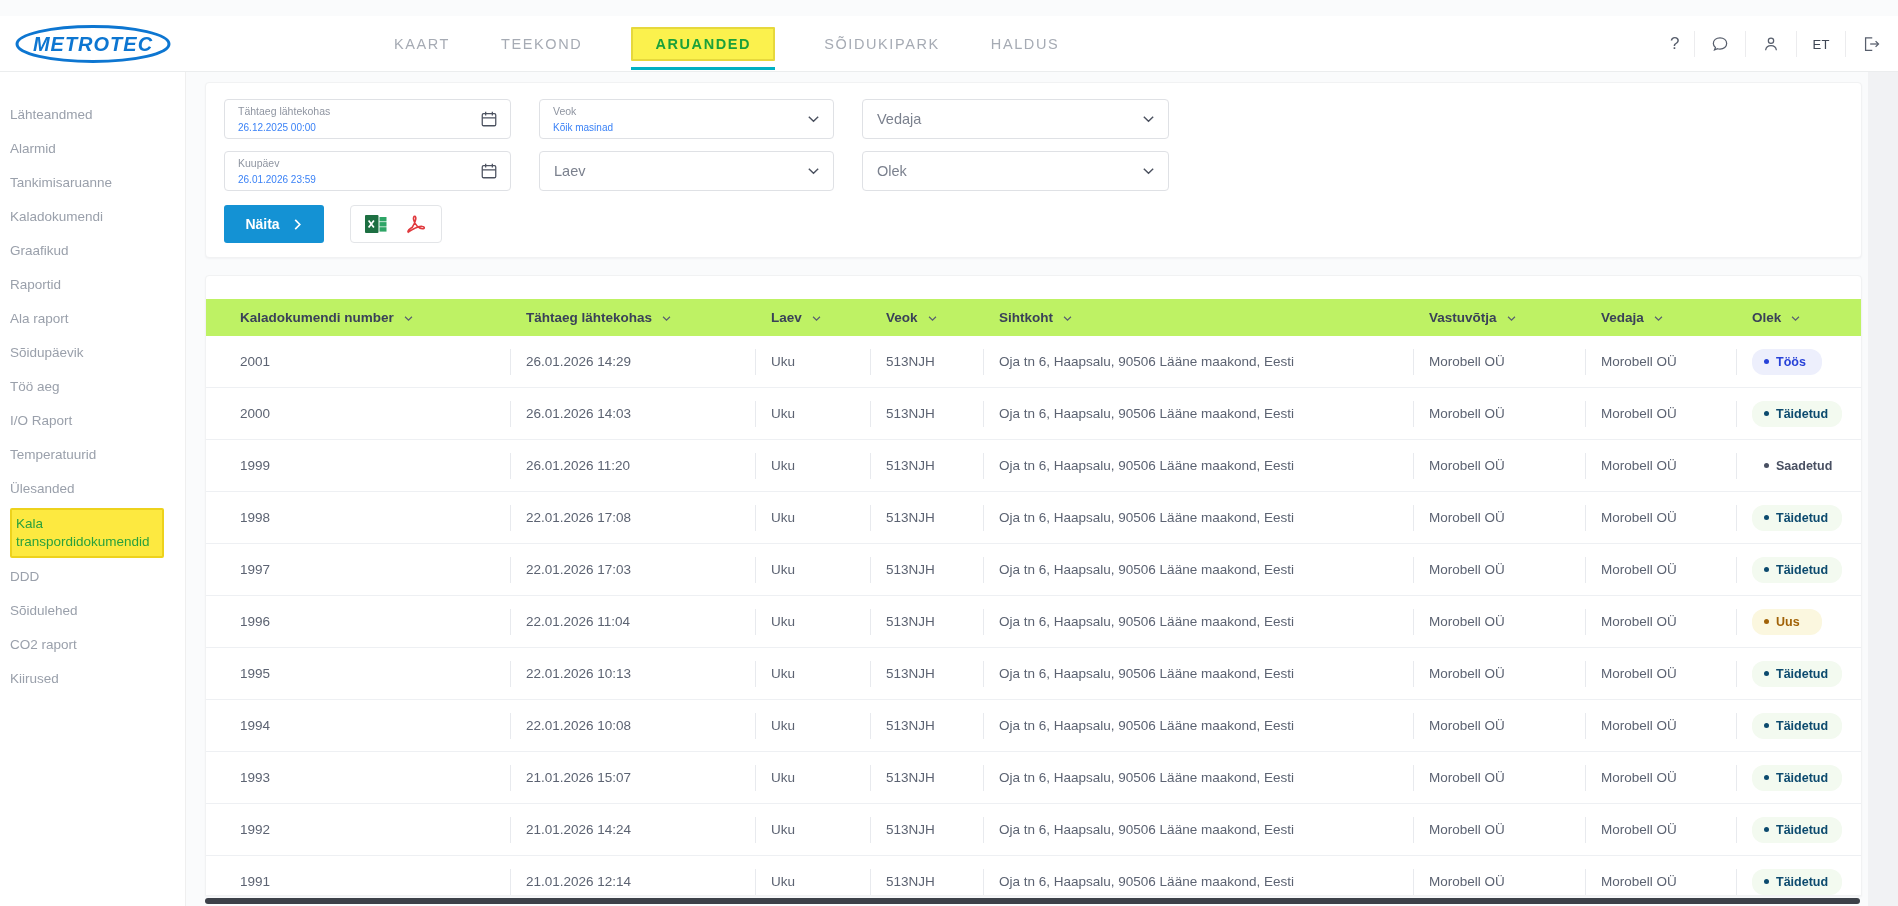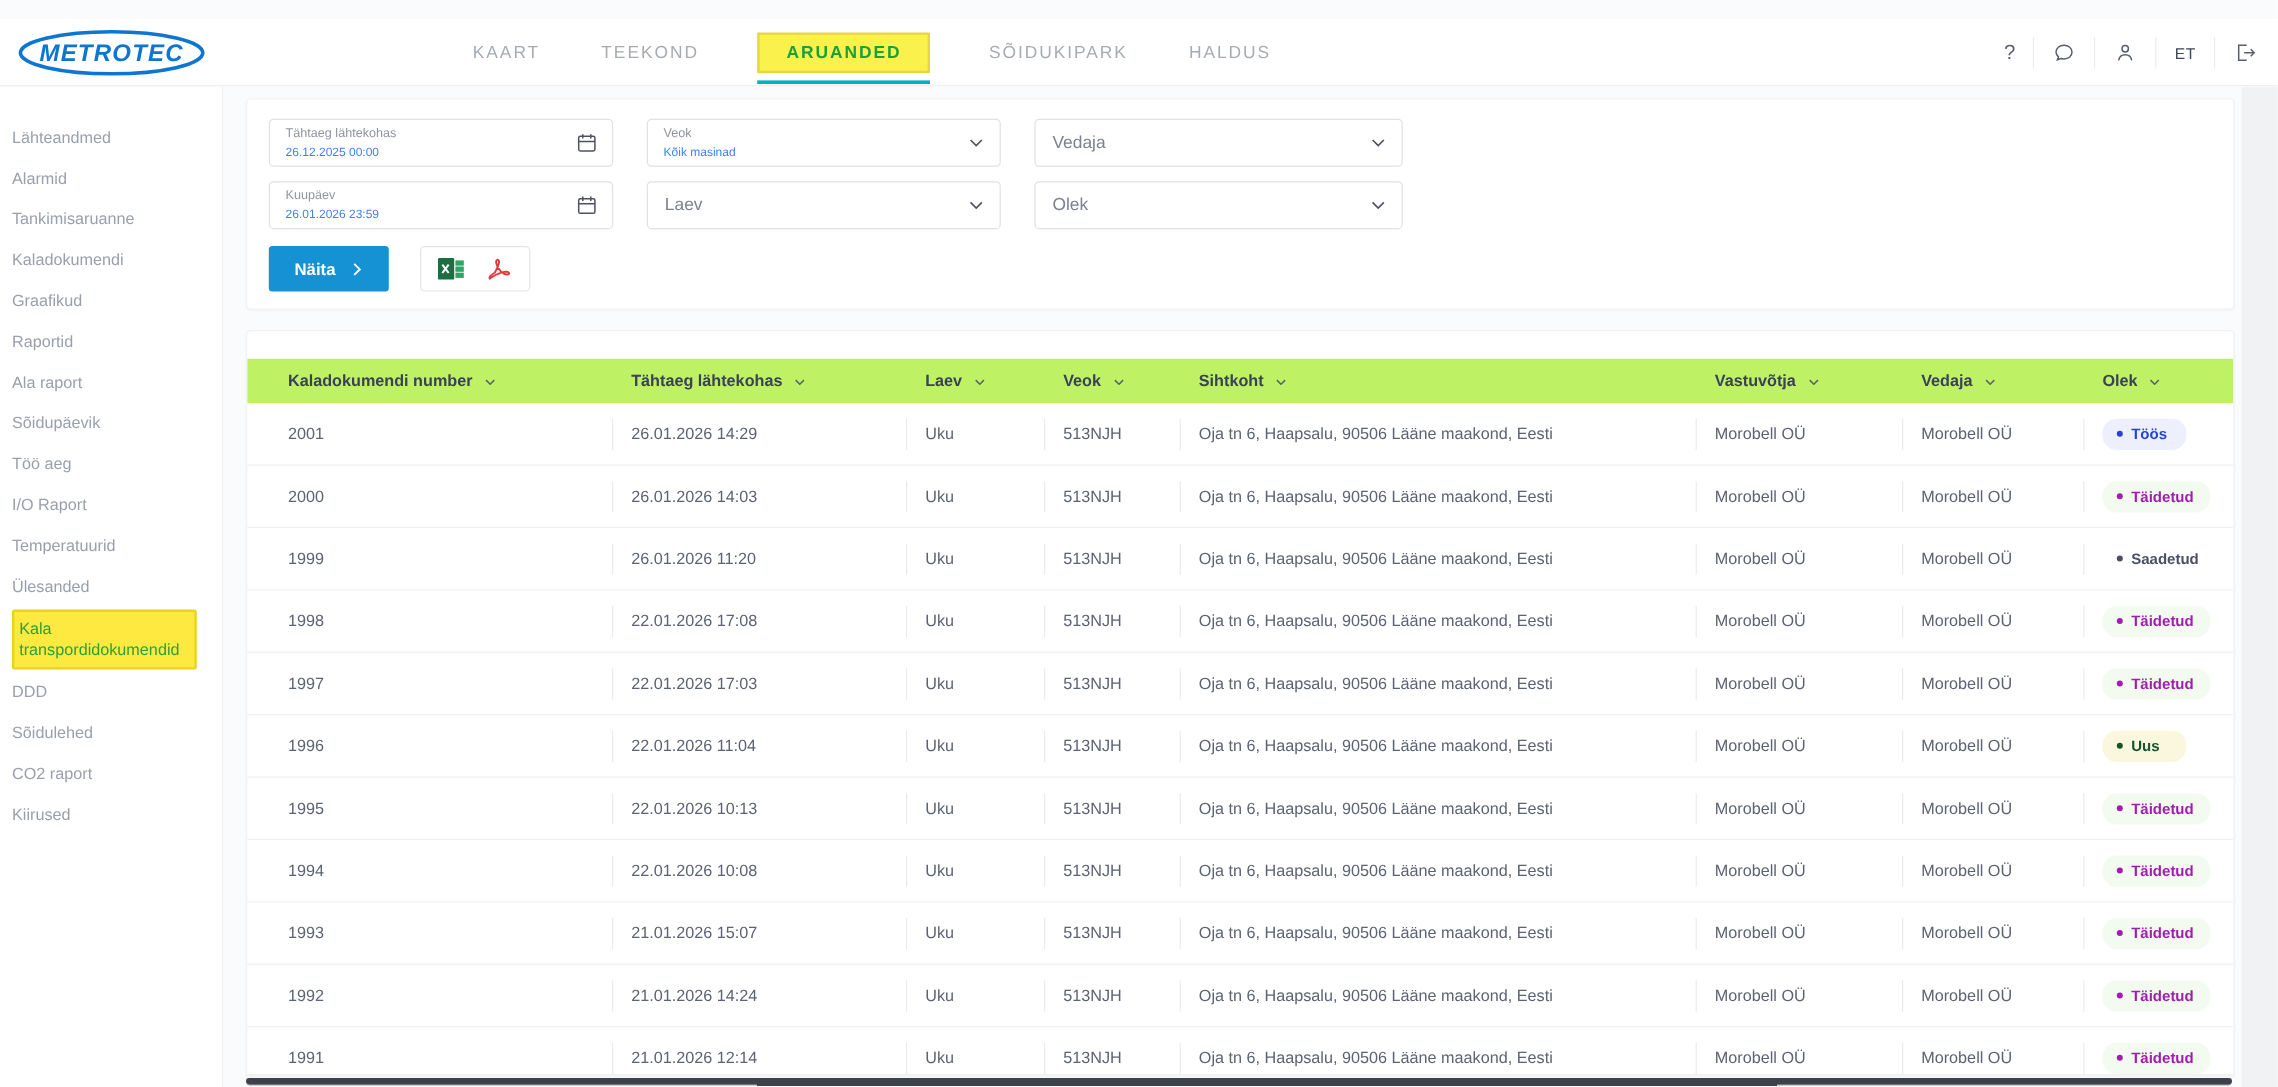--- a/index.html
+++ b/index.html
@@ -105,23 +105,23 @@
     display:flex; align-items:center; white-space:nowrap;
     background:linear-gradient(#e8eaee,#e8eaee) left center / 1px 26px no-repeat;
   }
   .td:first-child { padding-left:34px; background:none; }
   .status {
     display:inline-flex; align-items:center; gap:7px; font-size:12.5px;
     font-weight:700; padding:6px 14px 6px 12px; border-radius:12px; min-width:70px;
   }
   .status .dot { width:5px; height:5px; border-radius:50%; background:currentColor; flex:none; }
   .status-toos     { color:#2742d8; background:#edeffc; }
-  .status-taidetud { color:#a21caf; background:#f3faf0; }
+  .status-taidetud { color:#0c4a6e; background:#f3faf0; }
   .status-saadetud { color:#495062; background:transparent; }
-  .status-uus      { color:#14532d; background:#fbf7df;align-items:center; }
+  .status-uus      { color:#a16207; background:#fbf7df;align-items:center; }
 
   
   .hscroll {
     position:fixed; left:205px; bottom:2px; width:1655px; height:6px;
     background:#3d4149; border-radius:3px; z-index:40; cursor:pointer;
   }
   .vgutter { position:fixed; right:0; top:56px; bottom:0; width:30px; background:#f1f2f4; z-index:15; }
 </style>
 </head>
 <body>

